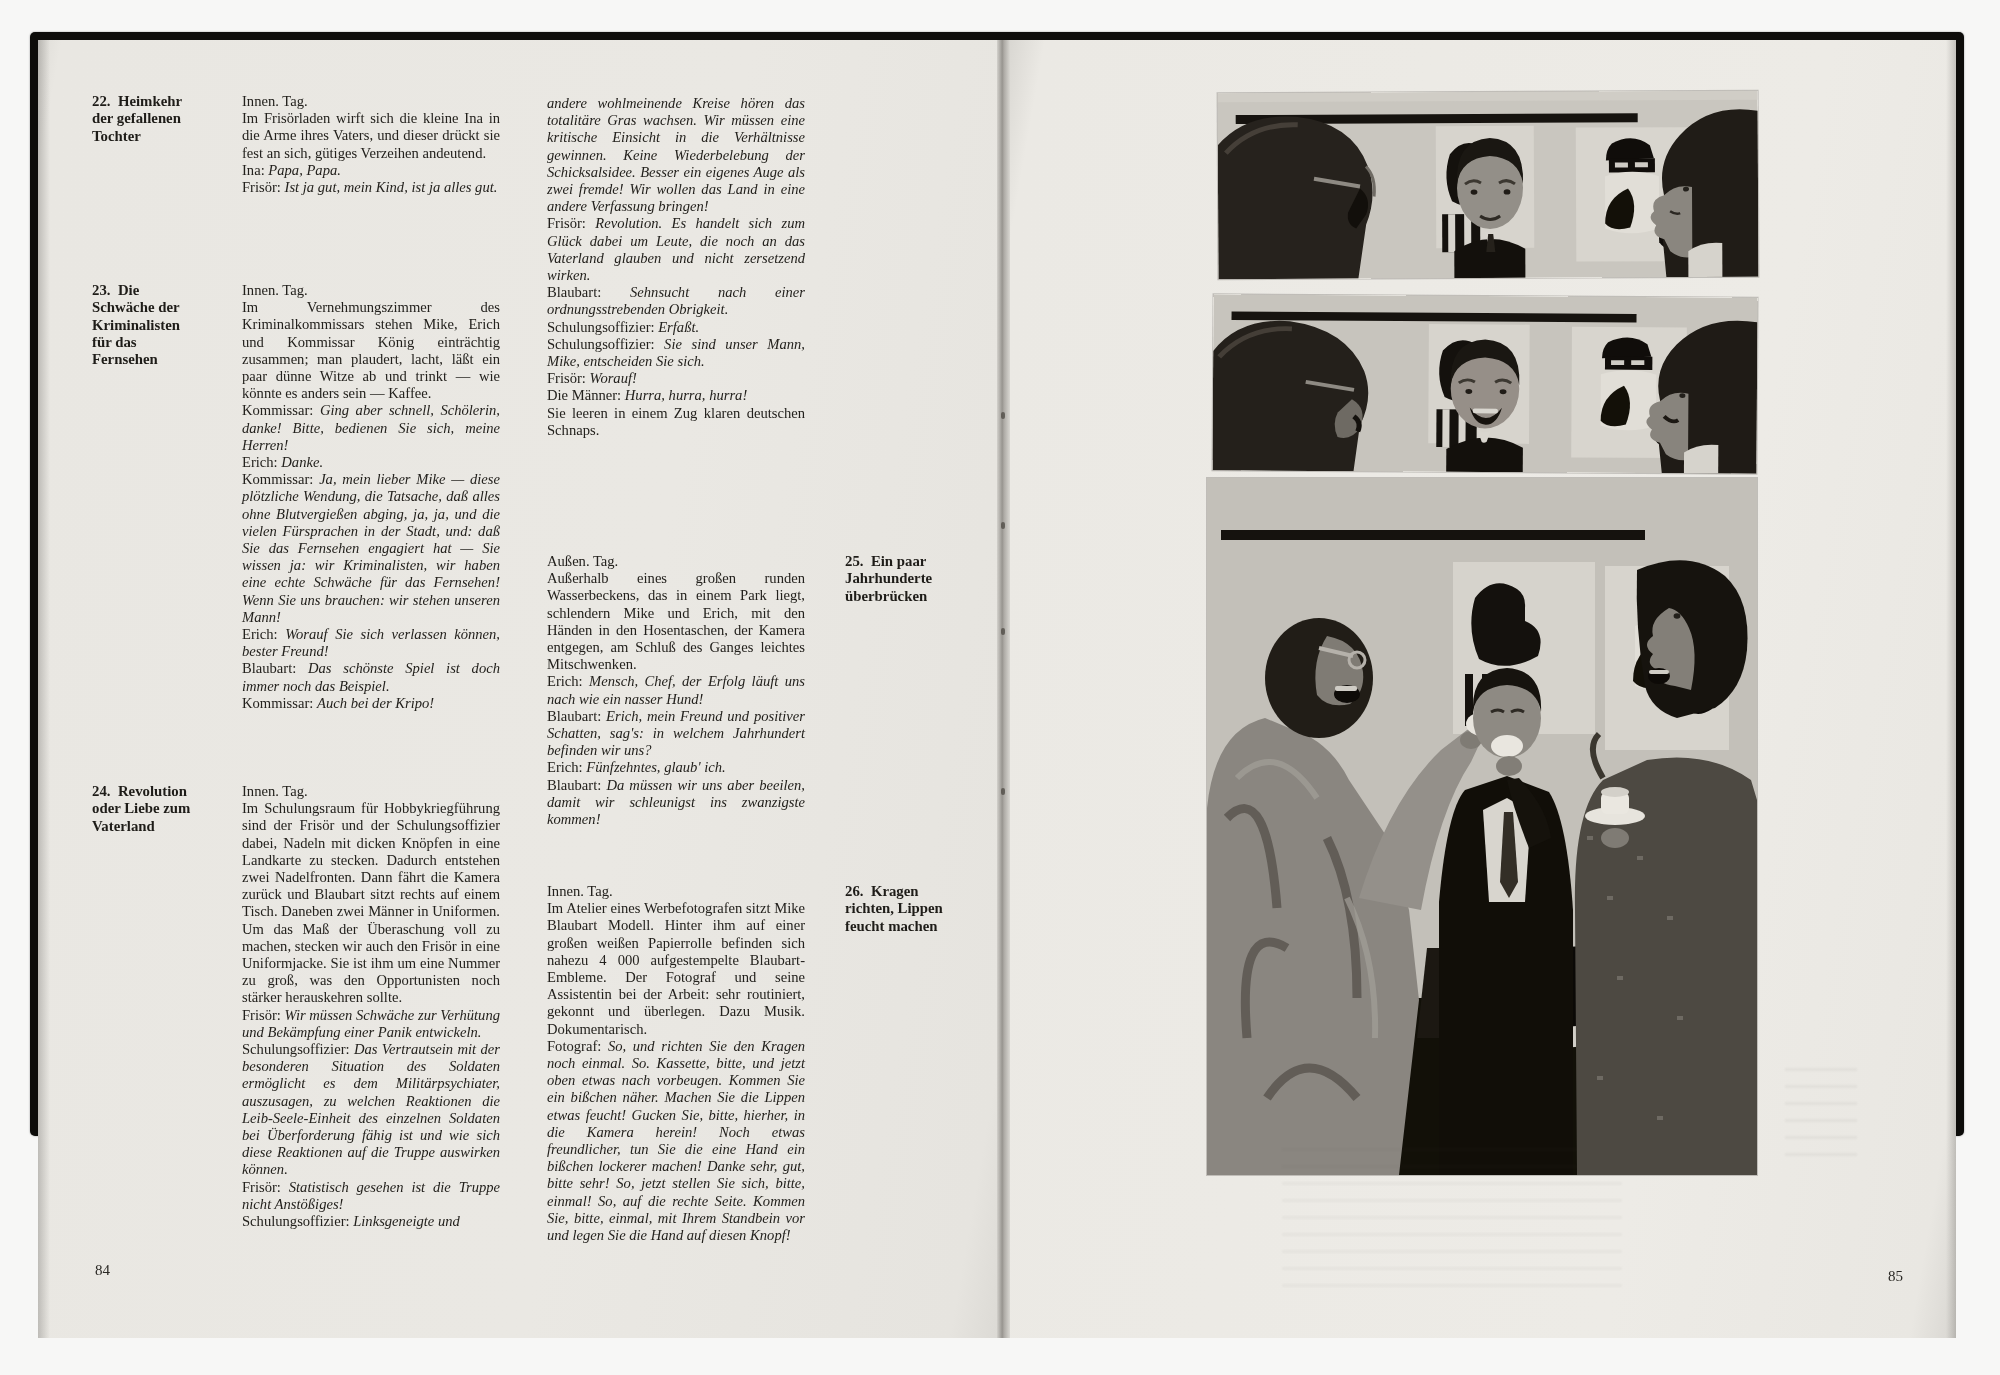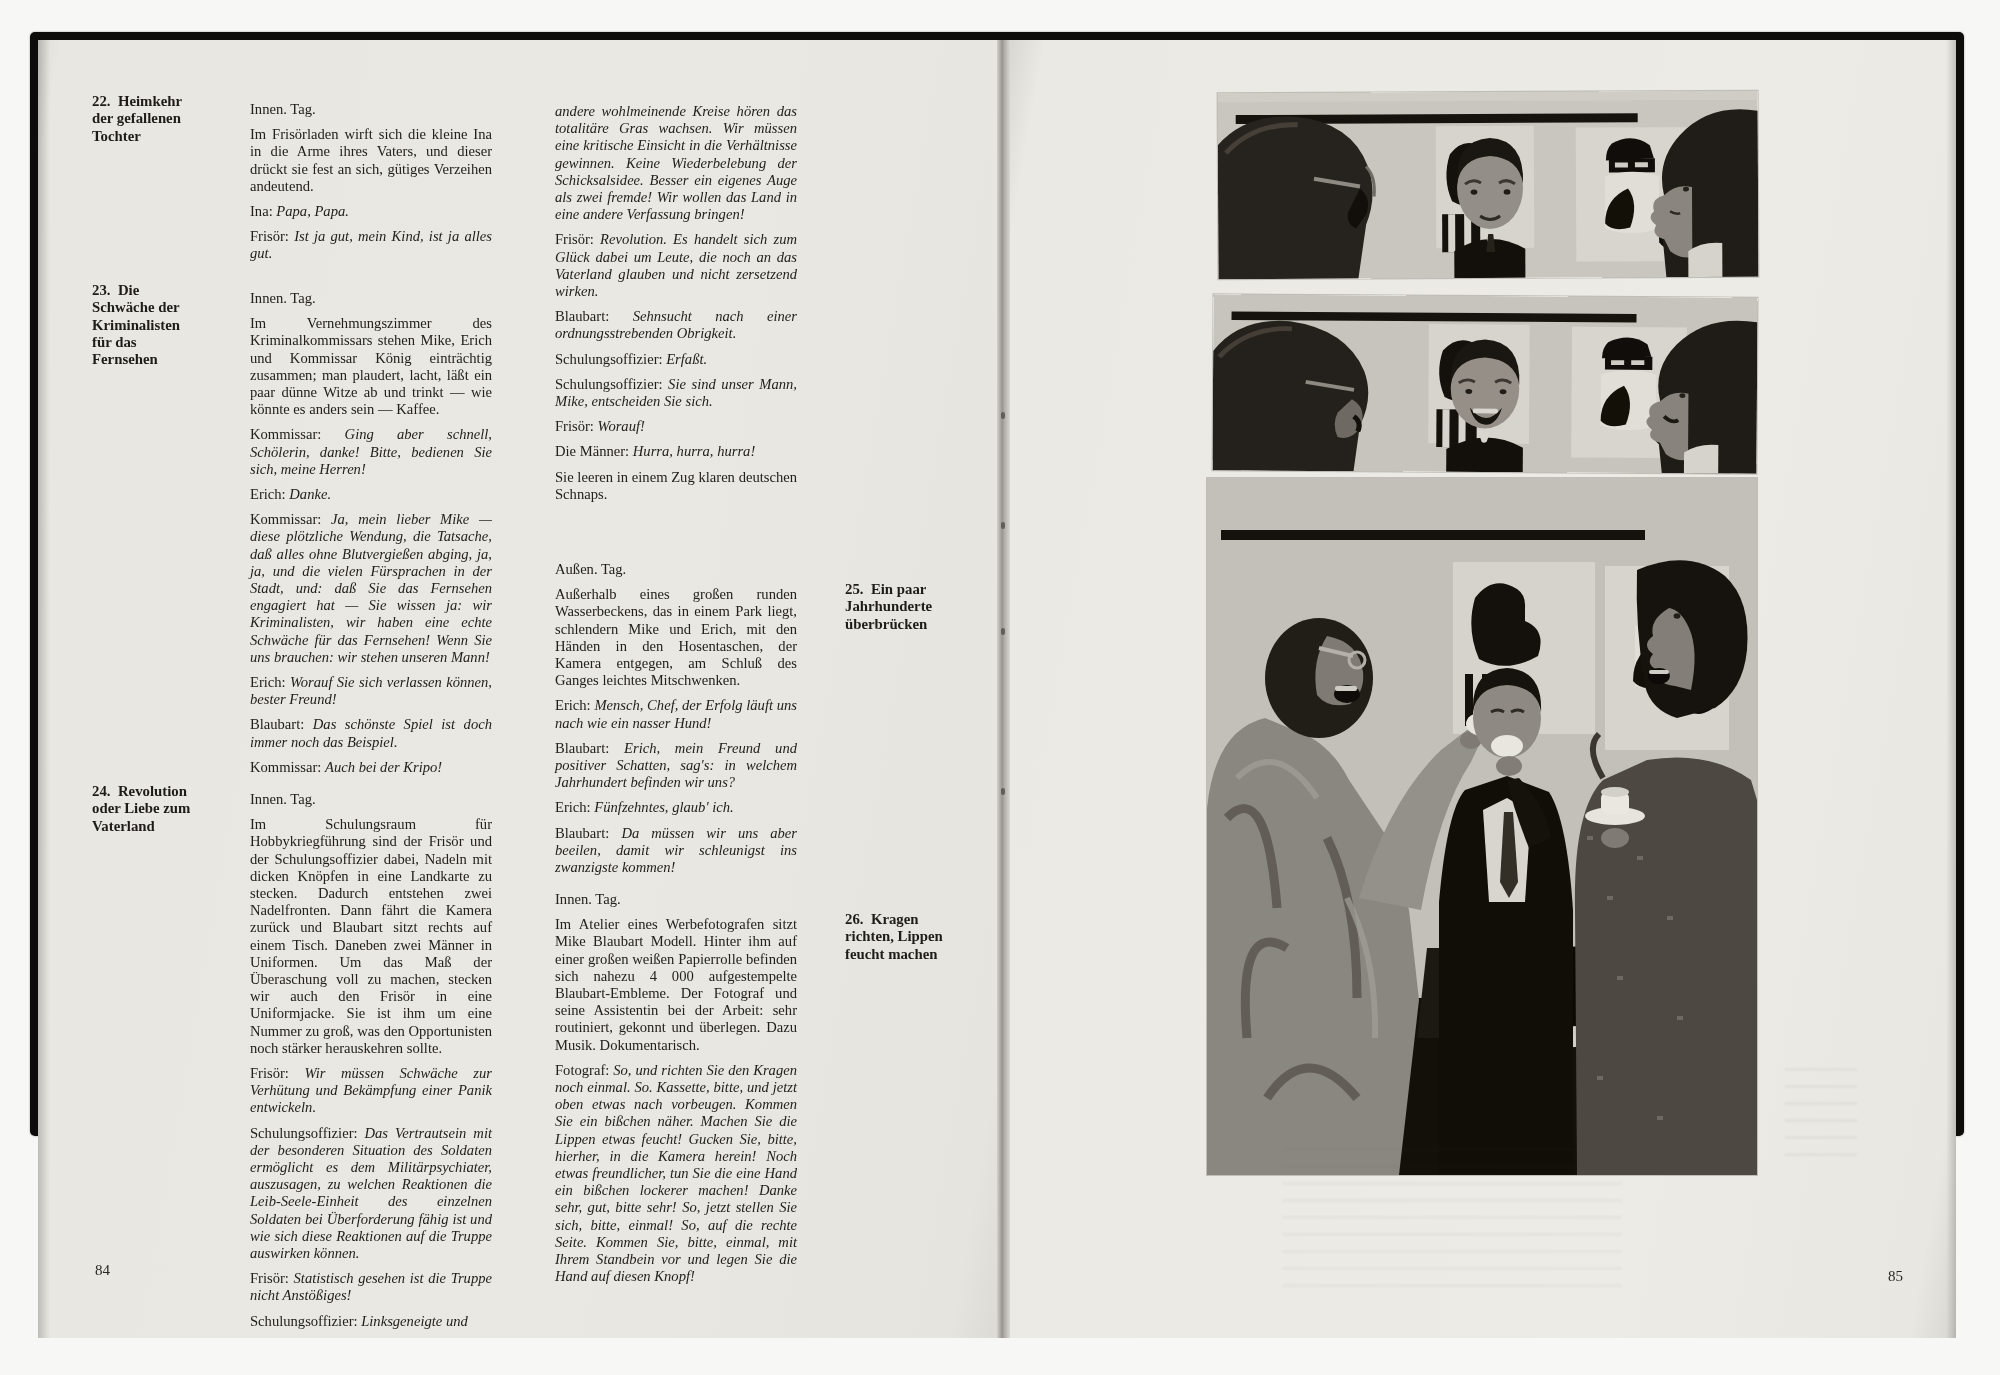--- a/index.html
+++ b/index.html
@@ -13,26 +13,26 @@
   .page-right{width:946px;background:linear-gradient(100deg,#d9d7d2 0,#ebe9e4 3%,#edebe6 70%,#e9e7e2 96%,#d8d6d1 100%);}
   .gutter{width:13px;height:100%;position:relative;
           background:linear-gradient(to right,#d3d1cc 0,#97948f 40%,#aeaba6 55%,#d9d7d2 100%);}
   .stitch{position:absolute;left:4px;width:4px;height:7px;background:#514d47;border-radius:2px;opacity:.8;}
 
   
   .margin-col,.text-col{position:absolute;top:0;height:100%;}
   .margin-a{left:54px;width:138px;}
   .col-1{left:204px;width:258px;}
   .col-2{left:509px;width:258px;}
-  .margin-b{left:807px;width:132px;margin-top:28px;}
+  .margin-b{left:807px;width:132px;}
   .mblock{position:absolute;font-weight:bold;font-size:14.8px;line-height:17.3px;color:#1e1c18;}
   .mline{white-space:pre;}
   .tblock{position:absolute;width:258px;font-size:14.6px;line-height:17.2px;color:#23211d;
           text-align:justify;}
-  .tblock p{margin:8px;}
+  .tblock p{margin:0;}
   .tblock .it{font-style:italic;}
   .page-number{position:absolute;font-size:15px;color:#2a2824;}
   .pn-left{left:57px;top:1222px;}
   .pn-right{left:878px;top:1228px;}
 
   
   .photo{position:absolute;margin:0;padding:0;box-shadow:0 0 0 1px rgba(60,56,50,.25);}
   .photo svg{display:block;width:100%;height:100%;}
   .strip1{left:208px;top:52px;width:540px;height:186px;transform:rotate(-.25deg);}
   .strip2{left:203px;top:256px;width:544px;height:176px;transform:rotate(.35deg);}

